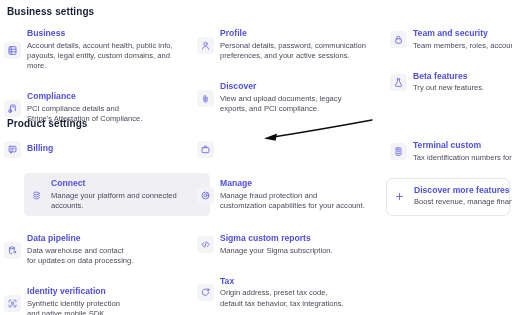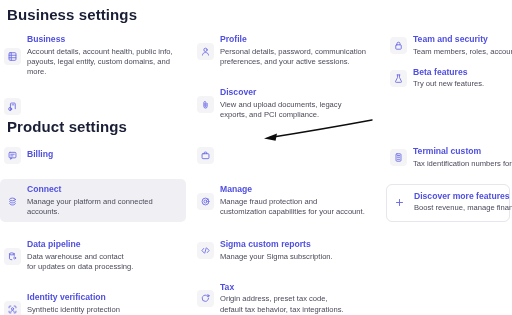--- a/index.html
+++ b/index.html
@@ -6,38 +6,38 @@
   body{
     width:512px;height:315px;overflow:hidden;
     background:#ffffff;
     font-family:"Liberation Sans","DejaVu Sans",sans-serif;
     -webkit-font-smoothing:antialiased;
   }
   #page{position:relative;width:512px;height:315px;overflow:hidden;}
 
   .section{position:absolute;left:0;width:512px;}
   .section-title{
-    font-size:15px;font-weight:bold;color:#1a1f36;
+    font-size:10px;font-weight:bold;color:#1a1f36;
     letter-spacing:.1px;margin:0 12px 6px 7px;
   }
 
   .grid{position:relative;width:512px;}
   .col{position:absolute;top:0;width:190px;}
   .col-1{left:0;}
   .col-2{left:193px;}
   .col-3{left:386px;width:126px;}
 
   .item{
     position:relative;
     display:flex;align-items:center;
     padding:5px 4px 5px 4px;
     border-radius:5px;
     box-sizing:border-box;
   }
-  .item.hover{background:#f0f0f4;width:186px;}
+  .item.hover{background:#f0f0f4;width:186px;margin-left:24px;}
   .item.card{
     background:#ffffff;
     border:1px solid #e6e6ec;
     width:124px;
     border-radius:6px;
     padding:6px 4px 7px 4px;
   }
 
   .icon-wrap{
     flex:0 0 auto;
@@ -93,20 +93,25 @@
         </div>
 
         <div class="item" style="margin-top:10px">
           <span class="icon-wrap">
             <svg width="11" height="11" viewBox="0 0 16 16" fill="none" stroke-width="1.3" stroke-linecap="round" stroke-linejoin="round">
               <path d="M5 13.5V4.2a1.2 1.2 0 0 1 1.2-1.2h4.6A1.2 1.2 0 0 1 12 4.2v7.1"></path>
               <circle cx="4.6" cy="11.6" r="2.2"></circle>
               <line x1="7.4" y1="5.6" x2="10" y2="5.6"></line>
             </svg>
           </span>
+          <span class="body">
+            <span class="title" style="display:block">Compliance</span>
+            <span class="desc" style="display:block">PCI compliance details and
+Stripe's Attestation of Compliance.</span>
+          </span>
         </div>
       </div>
 
       <div class="col col-2">
         <div class="item">
           <span class="icon-wrap">
             <svg width="11" height="11" viewBox="0 0 16 16" fill="none" stroke-width="1.3" stroke-linecap="round" stroke-linejoin="round">
               <circle cx="8" cy="5.6" r="2.4"></circle>
               <path d="M3.6 13.2c0-2.3 2-3.7 4.4-3.7s4.4 1.4 4.4 3.7"></path>
             </svg>
@@ -140,21 +145,21 @@
               <path d="M5.8 7V5.4a2.2 2.2 0 0 1 4.4 0V7"></path>
             </svg>
           </span>
           <span class="body">
             <span class="title" style="display:block">Team and security</span>
             <span class="desc" style="display:block">Team members, roles, account s
 authorized apps, and shared res</span>
           </span>
         </div>
 
-        <div class="item" style="">
+        <div class="item" style="margin-top:10px">
           <span class="icon-wrap">
             <svg width="11" height="11" viewBox="0 0 16 16" fill="none" stroke-width="1.3" stroke-linecap="round" stroke-linejoin="round">
               <path d="M6.6 2.8v3.6L3.8 12a1.1 1.1 0 0 0 1 1.6h6.4a1.1 1.1 0 0 0 1-1.6L9.4 6.4V2.8"></path>
               <line x1="5.9" y1="2.8" x2="10.1" y2="2.8"></line>
             </svg>
           </span>
           <span class="body">
             <span class="title" style="display:block">Beta features</span>
             <span class="desc" style="display:block">Try out new features.</span>
           </span>

